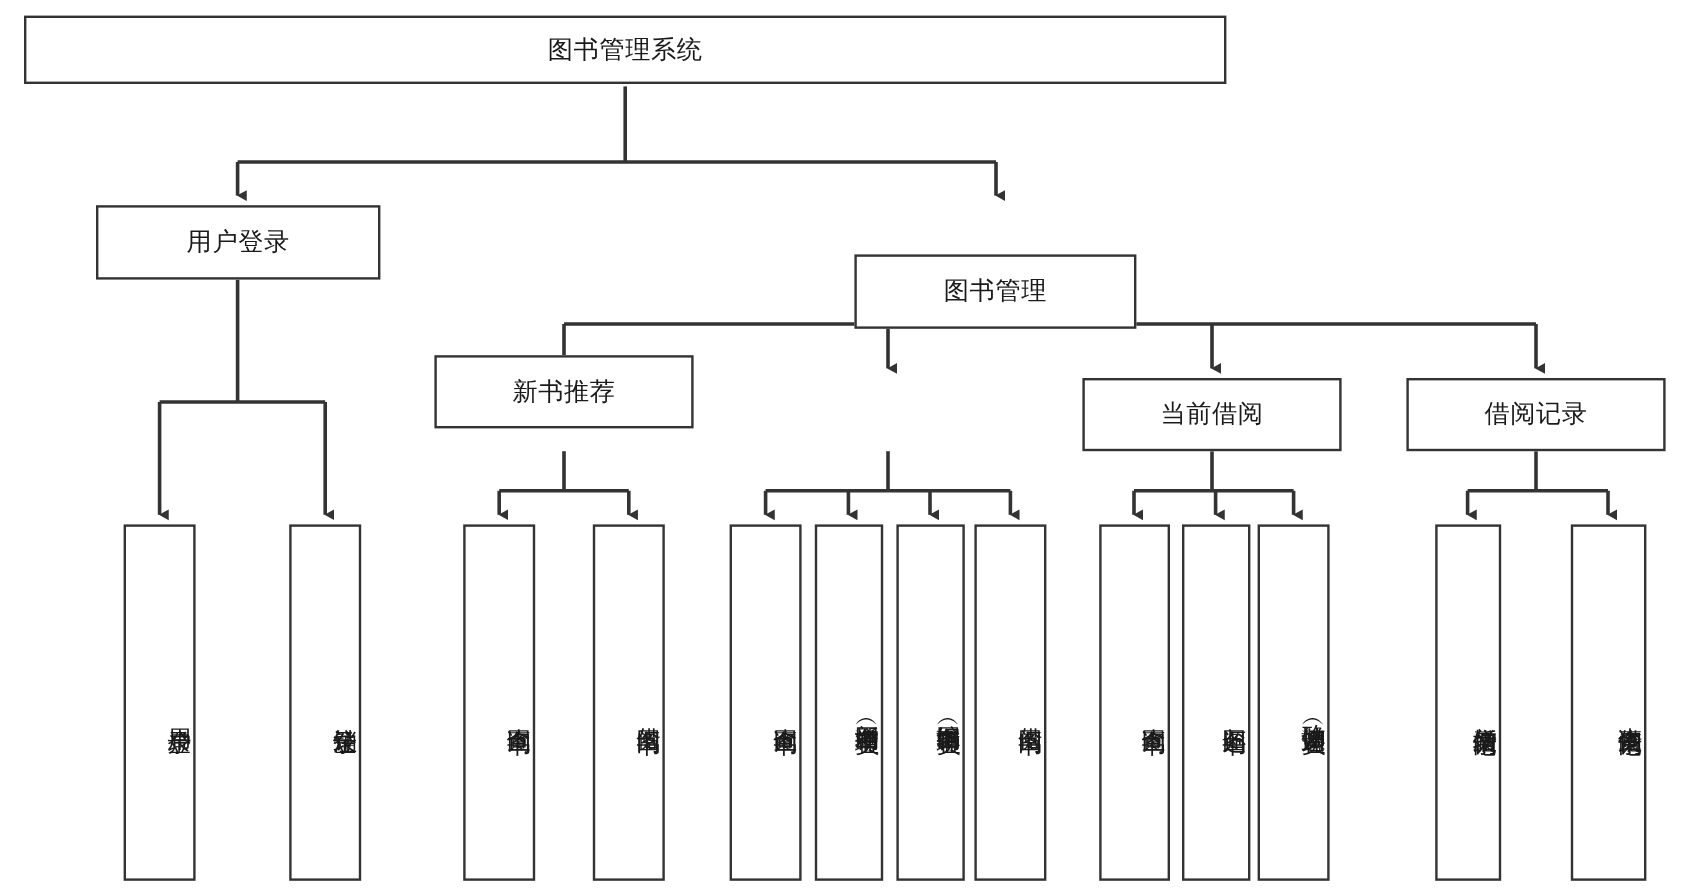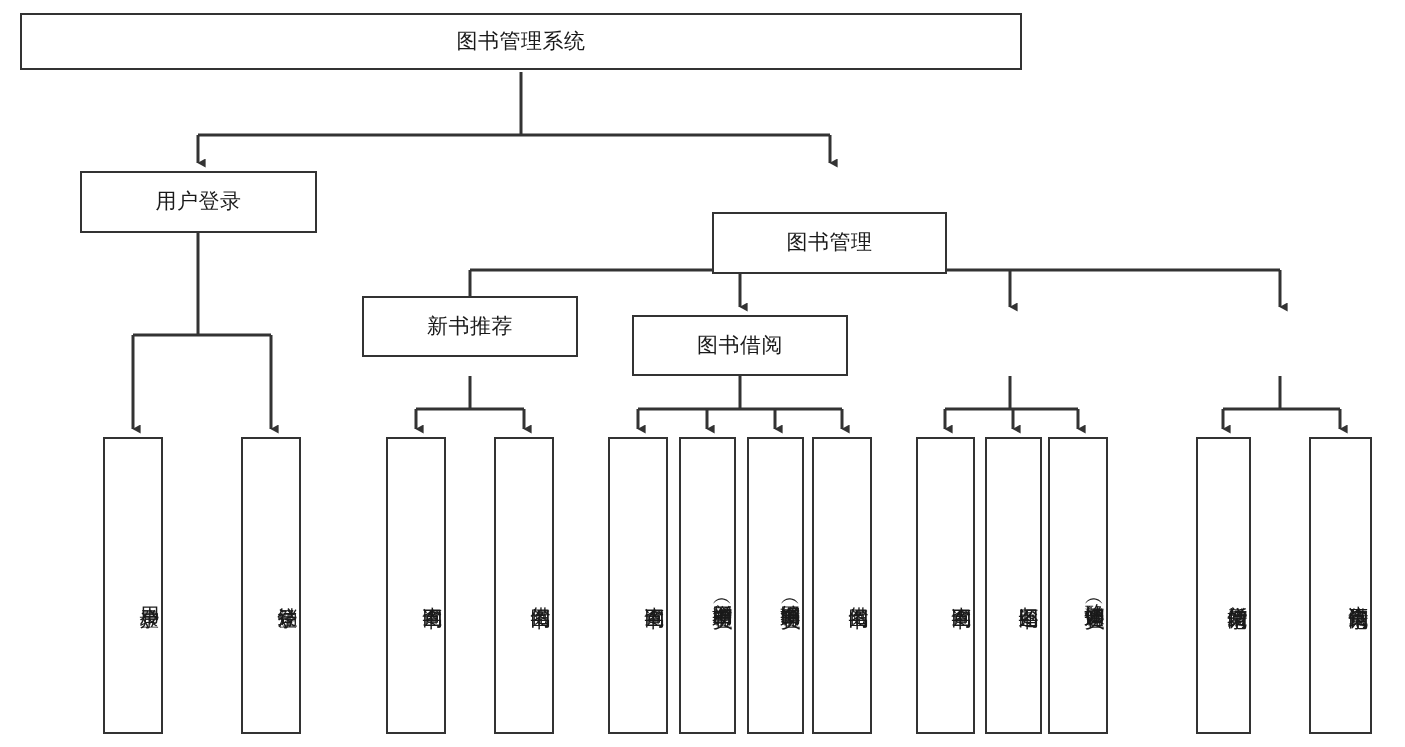--- a/index.html
+++ b/index.html
@@ -131,22 +131,25 @@
   <div class="node node-h" style="left:80px; top:171px; width:237px; height:62px;">
     <span>用户登录</span>
   </div>
   <div class="node node-h" style="left:712px; top:170px; width:235px; height:62px;margin-top:42px;">
     <span>图书管理</span>
   </div>
 
   <div class="node node-h" style="left:362px; top:296px; width:216px; height:61px;">
     <span>新书推荐</span>
   </div>
-  <div class="node node-h" style="left:632px; top:315px; width:216px; height:61px;">
-    <span>图书借阅</span>
+  <div class="node node-h" style="left:902px; top:315px; width:216px; height:61px;">
+    <span>当前借阅</span>
+  </div>
+  <div class="node node-h" style="left:1172px; top:315px; width:216px; height:61px;">
+    <span>借阅记录</span>
   </div>
 
   <div class="node node-v" style="left:103px; top:437px; width:60px; height:297px;">
     <span class="vtext">用户登录</span>
   </div>
   <div class="node node-v" style="left:241px; top:437px; width:60px; height:297px;">
     <span class="vtext">注销登录</span>
   </div>
 
   <div class="node node-v" style="left:386px; top:437px; width:60px; height:297px;">

